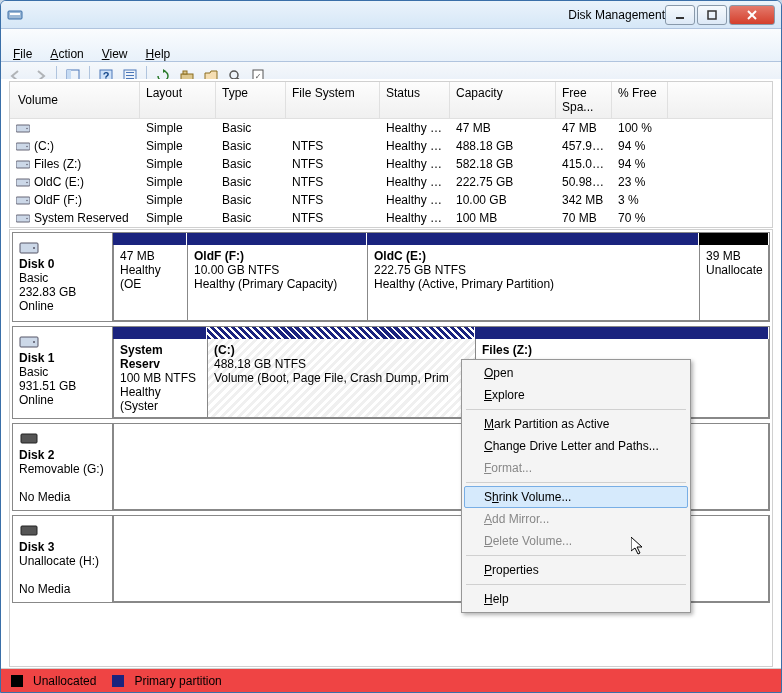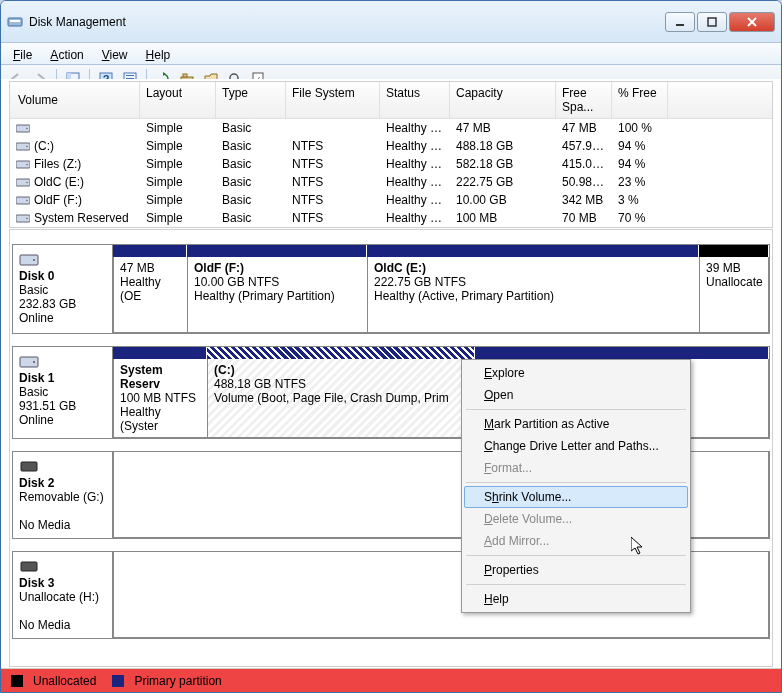--- a/index.html
+++ b/index.html
@@ -1,24 +1,24 @@
 <!DOCTYPE html>
 <html><head>
 <meta charset="utf-8">
 <style>
   * { box-sizing: border-box; }
   body { margin:0; font-family: "Segoe UI", Tahoma, sans-serif; font-size:12px; background:#c7d7e7; overflow:hidden; width:782px; height:693px; }
   .window { width:782px; height:693px; background:#fff; border:1px solid #3a6fa8; border-radius:6px 6px 0 0; overflow:hidden; position:relative; }
-  .titlebar { height:42px; background: linear-gradient(#eaf3fb, #d6e7f7); display:flex; align-items:center; padding:0 6px; border-bottom:1px solid #b0c4de;}
+  .titlebar { height:28px; background: linear-gradient(#eaf3fb, #d6e7f7); display:flex; align-items:center; padding:0 6px; border-bottom:1px solid #b0c4de;text-align:right;}
   .titlebar-icon { width:16px; height:16px; margin-right:6px; display:flex; align-items:center; justify-content:center;}
   .titlebar-title { flex:1; color:#000; }
   .win-btns { display:flex; gap:2px; }
   .win-btn { width:30px; height:20px; border:1px solid #89a; background:linear-gradient(#f6fafd,#dde9f6); border-radius:3px; display:flex; align-items:center; justify-content:center; font-size:11px; color:#333;}
   .win-btn.close { background:linear-gradient(#e47a6c,#d43f2c); color:#fff; width:46px; }
-  .menubar { height:22px; background:linear-gradient(#fafcfe,#e8f1fa); border-bottom:1px solid #b0c4de; display:flex; align-items:flex-end; padding:0 4px; gap:2px;}
+  .menubar { height:22px; background:linear-gradient(#fafcfe,#e8f1fa); border-bottom:1px solid #b0c4de; display:flex; align-items:flex-start; padding:16px 4px; gap:2px;}
   .menubar-item { padding:2px 8px; border-radius:3px; }
   .toolbar { height:28px; background:linear-gradient(#f5f8fb,#e6eef8); border-bottom:1px solid #b0c4de; display:flex; align-items:center; padding:0 4px; gap:2px;}
   .tb-btn { width:22px; height:22px; display:flex; align-items:center; justify-content:center; border-radius:2px;}
   .tb-btn.disabled { opacity:0.4; }
   .tb-sep { width:1px; height:20px; background:#b0c4de; margin:0 3px;}
   .content { position:absolute; top:78px; bottom:0; left:0; right:0; background:#fff; }
   .volume-list { border:1px solid #d0d0d0; margin:2px 8px 0 8px; }
   .vl-head { display:flex; background:linear-gradient(#fdfdfd,#f0f0f0); border-bottom:1px solid #e0e0e0; }
   .vl-head div { padding:4px 6px; border-right:1px solid #e0e0e0; font-weight:normal; position:relative; }
   .vl-row { display:flex; }
@@ -26,21 +26,21 @@
   .c-vol    { width:130px; display:flex; align-items:center; gap:4px;}
   .c-layout { width:76px;  }
   .c-type   { width:70px;  }
   .c-fs     { width:94px;  }
   .c-status { width:70px;  }
   .c-cap    { width:106px; }
   .c-free   { width:56px;  }
   .c-pfree  { width:56px;  }
   .vl-head .c-vol { padding-left:8px;}
   .disk-panel { position:absolute; top:150px; bottom:25px; left:8px; right:8px; overflow:auto; border:1px solid #d0d0d0; padding:2px;}
-  .disk-block { display:flex; border:1px solid #888; margin-bottom:4px; min-height:90px;margin-top:12px;}
+  .disk-block { display:flex; border:1px solid #888; margin-bottom:4px; min-height:90px;}
   .disk-block.thin { min-height:70px; }
   .disk-info { width:100px; padding:6px; border-right:1px solid #888; background:#fff;}
   .disk-info .name { font-weight:bold; }
   .disk-info .icon { margin-bottom:2px;}
   .part-area { flex:1; display:flex; flex-direction:column;}
   .part-head { height:12px; display:flex; }
   .part-head div { background:#1a237e; border-right:1px solid #fff;}
   .part-head div.unalloc { background:#000; }
   .part-head div.selected { background: repeating-linear-gradient(45deg,#1a237e,#1a237e 3px,#fff 3px,#fff 5px);}
   .part-body { flex:1; display:flex; }
@@ -300,21 +300,21 @@
               <div class="unalloc" style="width:70px"></div>
           </div>
           <div class="part-body">
             <div class="part" style="width:74px">
               <div>47 MB</div>
                 <div>Healthy (OE</div>
             </div>
             <div class="part" style="flex:0 0 180px">
               <div class="name">OldF  (F:)</div>
                 <div>10.00 GB NTFS</div>
-                <div>Healthy (Primary Partition)</div>
+                <div>Healthy (Primary Capacity)</div>
             </div>
             <div class="part" style="flex:1">
               <div class="name">OldC  (E:)</div>
                 <div>222.75 GB NTFS</div>
                 <div>Healthy (Active, Primary Partition)</div>
             </div>
             <div class="part" style="width:70px">
               <div>39 MB</div>
                 <div>Unallocate</div>
             </div>
@@ -401,30 +401,30 @@
 
     <div class="legend">
       <span class="legend-sq" style="background:#000"></span>
       <span>Unallocated</span>
       <span class="legend-sq" style="background:#1a237e;margin-left:10px"></span>
       <span>Primary partition</span>
     </div>
   </div>
 
   <div class="ctx-menu">
+    <div class="ctx-item"><u class="accel">O</u>pen</div>
     <div class="ctx-item"><u class="accel">E</u>xplore</div>
-    <div class="ctx-item"><u class="accel">O</u>pen</div>
     <div class="ctx-sep"></div>
     <div class="ctx-item"><u class="accel">M</u>ark Partition as Active</div>
     <div class="ctx-item"><u class="accel">C</u>hange Drive Letter and Paths...</div>
     <div class="ctx-item disabled"><u class="accel">F</u>ormat...</div>
     <div class="ctx-sep"></div>
     <div class="ctx-item hover">S<u class="accel">h</u>rink Volume...</div>
+    <div class="ctx-item disabled"><u class="accel">A</u>dd Mirror...</div>
     <div class="ctx-item disabled"><u class="accel">D</u>elete Volume...</div>
-    <div class="ctx-item disabled"><u class="accel">A</u>dd Mirror...</div>
     <div class="ctx-sep"></div>
     <div class="ctx-item"><u class="accel">P</u>roperties</div>
     <div class="ctx-sep"></div>
     <div class="ctx-item"><u class="accel">H</u>elp</div>
   </div>
 
   <div class="cursor">
     <svg width="16" height="20">
         <path d="M0 0 L0 14 L4 11 L7 17 L9 16 L6 10 L11 10 Z" fill="#fff" stroke="#000" stroke-width="1"></path>
       </svg>

